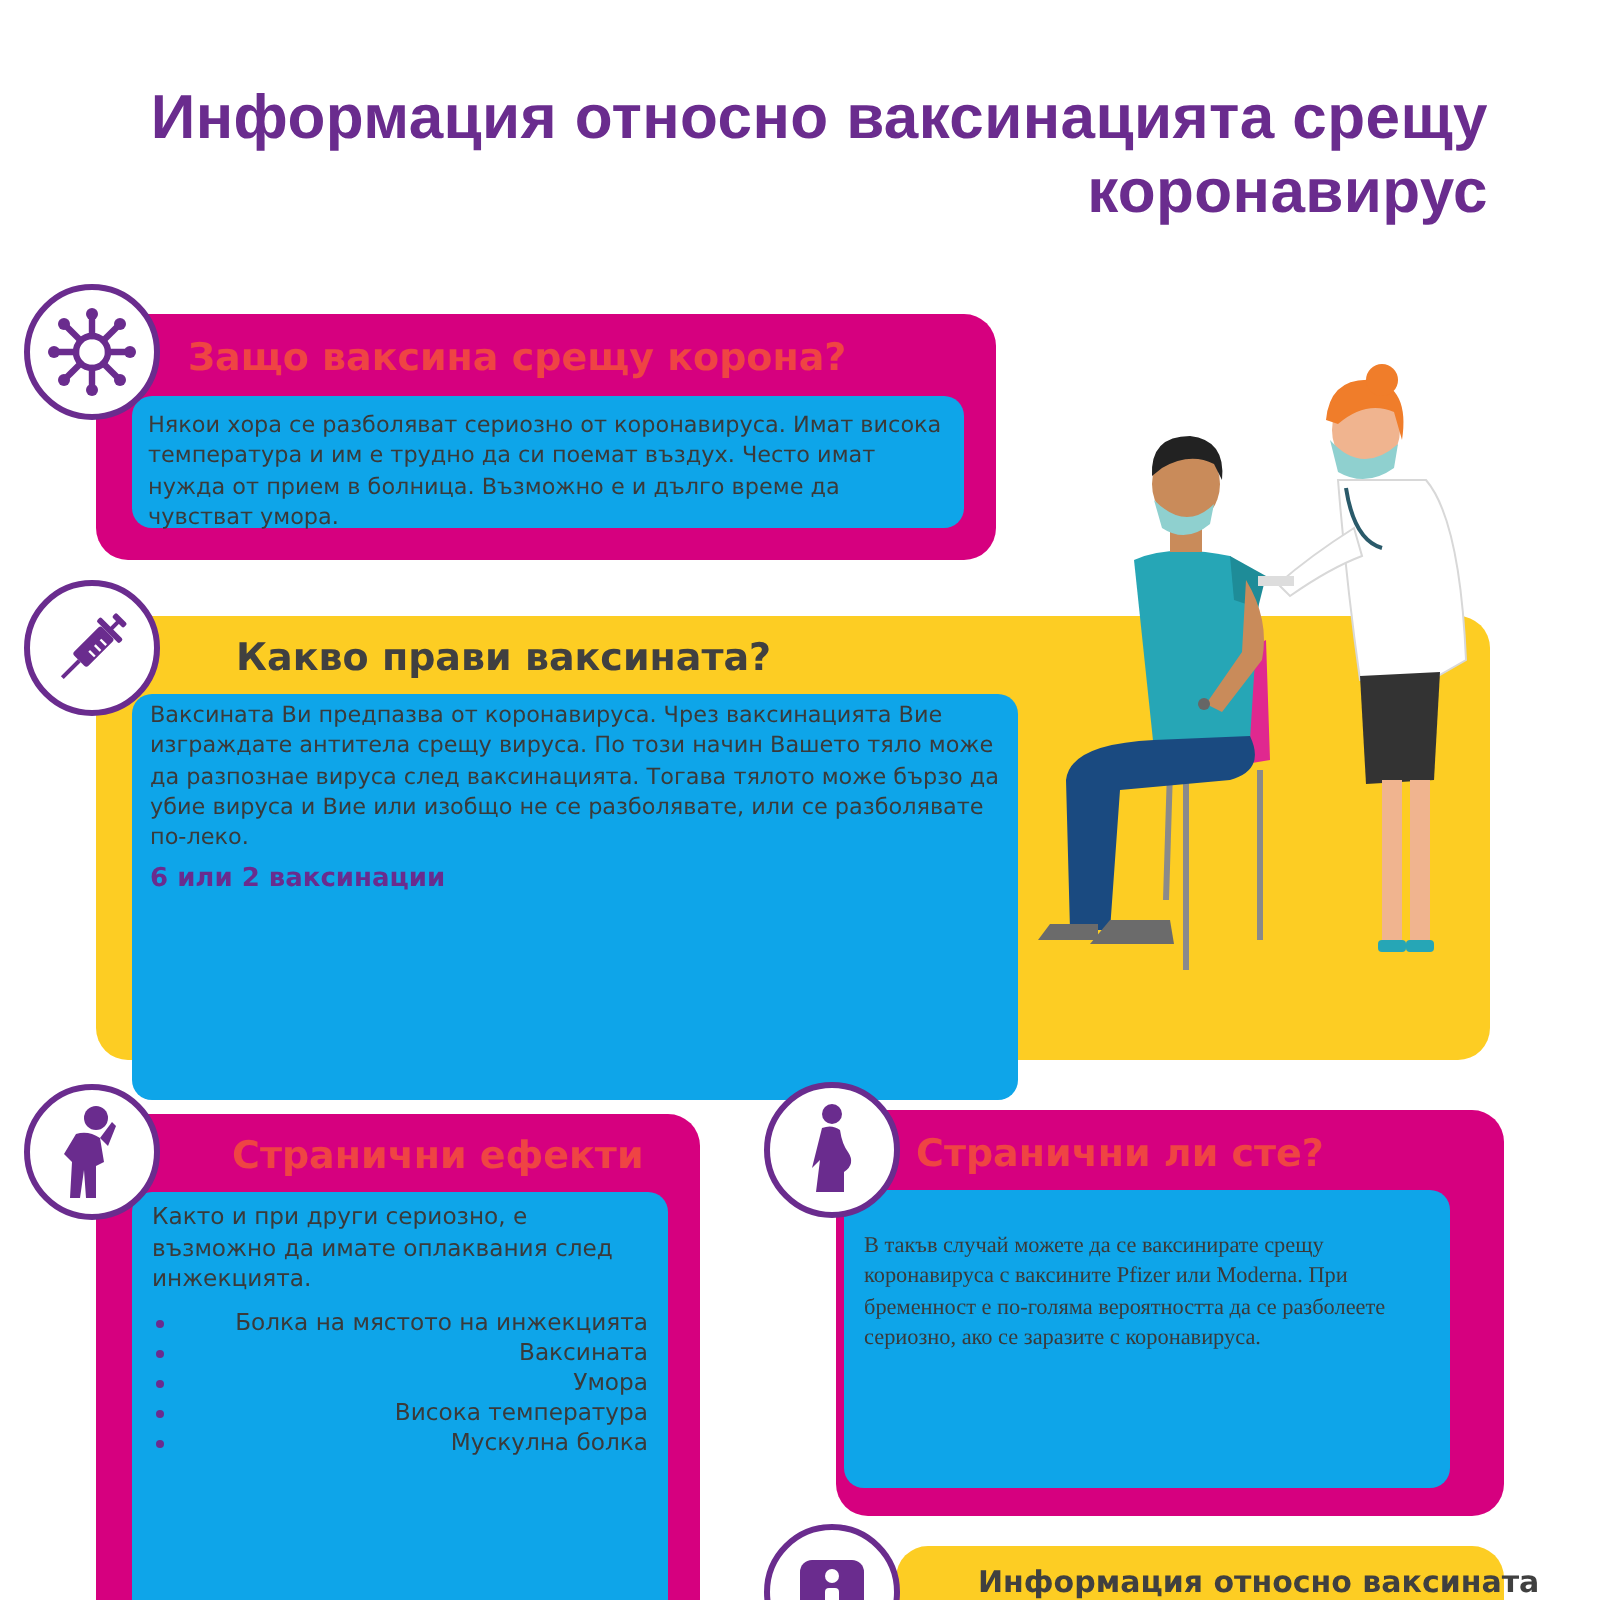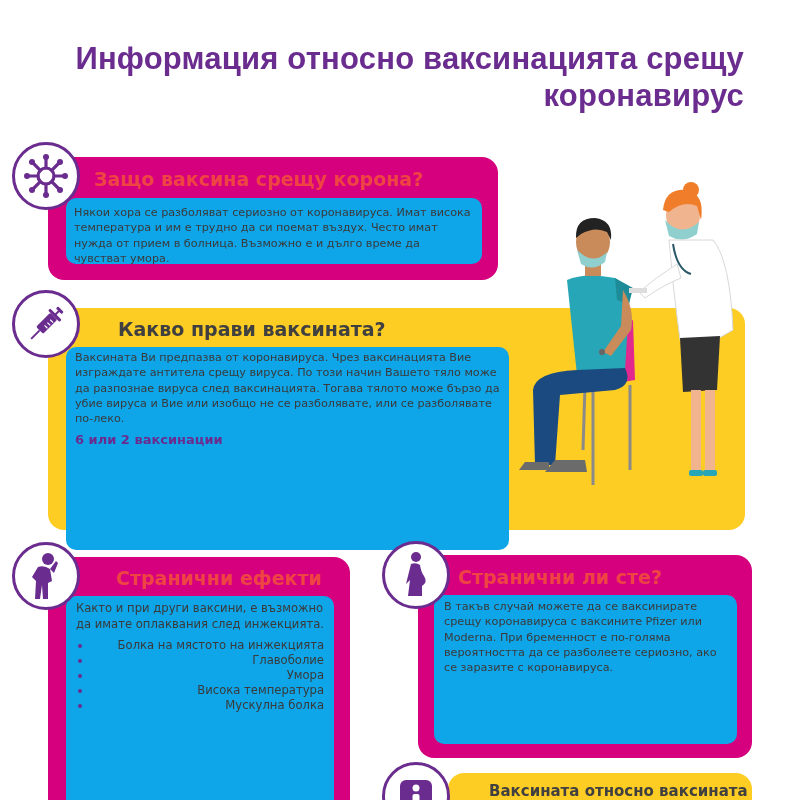--- a/index.html
+++ b/index.html
@@ -114,55 +114,55 @@
   <path d="M175 158 L215 156 L212 210 L178 212 Z" fill="#333333"></path>
   <rect x="186" y="210" width="10" height="82" fill="#f0b48f"></rect>
   <rect x="200" y="210" width="10" height="82" fill="#f0b48f"></rect>
   <rect x="184" y="290" width="14" height="6" rx="2" fill="#26a6b6"></rect>
   <rect x="198" y="290" width="14" height="6" rx="2" fill="#26a6b6"></rect>
 </svg>
 
 <div class="box pink" style="left:48px; top:557px; width:302px; height:260px;"></div>
 <div class="h white" style="left:92px; top:567px;margin-left:24px;">Странични ефекти</div>
 <div class="inner" style="left:66px; top:596px; width:268px; height:230px; padding:5px 10px; font-size:11.6px; line-height:15.5px;">
-  <p>Както и при други ваксини, е възможно да имате оплаквания след инжекцията.</p>
+  <p>Както и при други сериозно, е възможно да имате оплаквания след инжекцията.</p>
   <ul class="bul">
     <li>Болка на мястото на инжекцията</li>
-    <li>Главоболие</li>
+    <li>Ваксината</li>
     <li>Умора</li>
     <li>Висока температура</li>
     <li>Мускулна болка</li>
   </ul>
 </div>
 <div class="circle" style="left:12px; top:542px;">
   <svg width="44" height="50" viewBox="0 0 44 50">
     <g fill="#6a2c8e">
       <circle cx="24" cy="8" r="6"></circle>
       <path d="M14 16 Q20 14 26 18 L28 30 L24 32 L24 48 L19 48 L18 34 L16 48 L11 48 L12 30 L8 26 Z"></path>
       <path d="M26 18 L32 10 L34 12 L30 22 Z"></path>
     </g>
   </svg>
 </div>
 
 <div class="box pink" style="left:418px; top:555px; width:334px; height:203px;"></div>
 <div class="h white" style="left:458px; top:566px;">Странични ли сте?</div>
-<div class="inner" style="left:434px; top:595px; width:303px; height:149px; padding:4px 10px;">
+<div class="inner" style="left:422px; top:595px; width:303px; height:149px; padding:21px 10px;font-family:Liberation Serif, serif;">
   <p>В такъв случай можете да се ваксинирате срещу коронавируса с ваксините Pfizer или Moderna. При бременност е по-голяма вероятността да се разболеете сериозно, ако се заразите с коронавируса.</p>
   <div class="gap"></div>
 </div>
 <div class="circle" style="left:382px; top:541px;">
   <svg width="40" height="50" viewBox="0 0 40 50">
     <g fill="#6a2c8e">
       <circle cx="20" cy="7" r="5"></circle>
       <path d="M15 14 Q20 12 24 15 Q25 22 28 26 Q32 32 26 36 L26 46 L12 46 L14 30 L10 34 Z"></path>
     </g>
   </svg>
 </div>
 
 <div class="box yellow" style="left:448px; top:773px; width:304px; height:60px;"></div>
-<div class="h purple" style="left:465px; top:782px; font-size:15px;">Ваксината относно ваксината</div>
+<div class="h purple" style="left:465px; top:782px; font-size:15px;">Информация относно ваксината</div>
 <div class="circle" style="left:382px; top:762px;">
   <svg width="40" height="40" viewBox="0 0 40 40">
     <rect x="4" y="4" width="32" height="32" rx="6" fill="#6a2c8e"></rect>
     <circle cx="20" cy="12" r="3.5" fill="#ffffff"></circle>
     <rect x="16.5" y="18" width="7" height="16" rx="2" fill="#ffffff"></rect>
   </svg>
 </div>
 
 </body></html>

